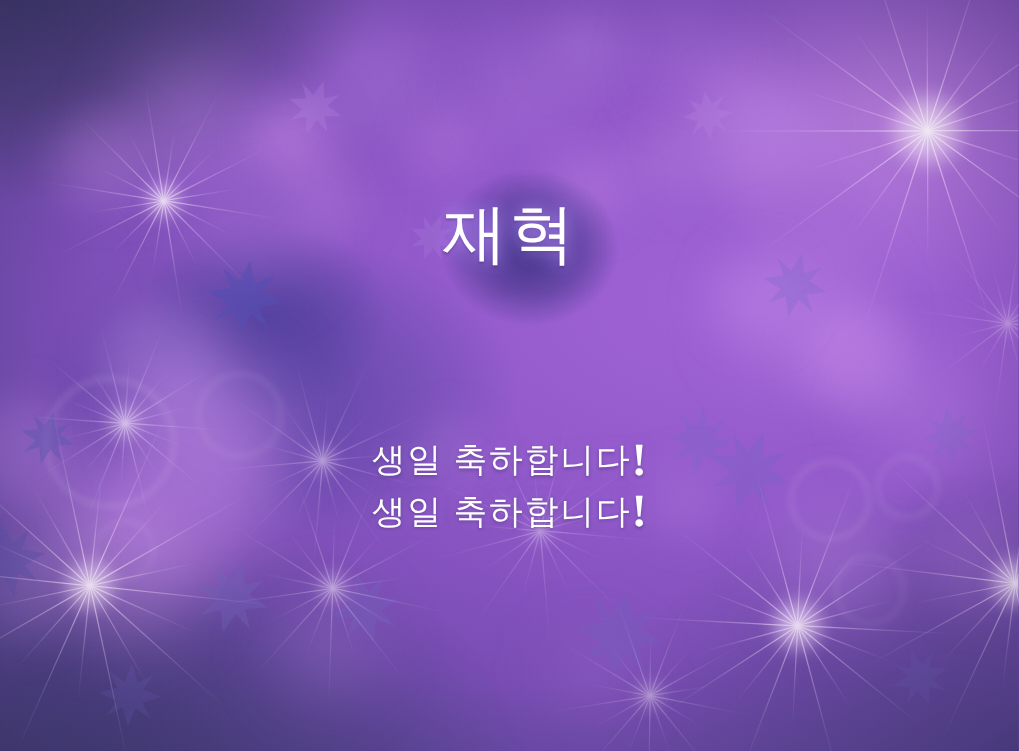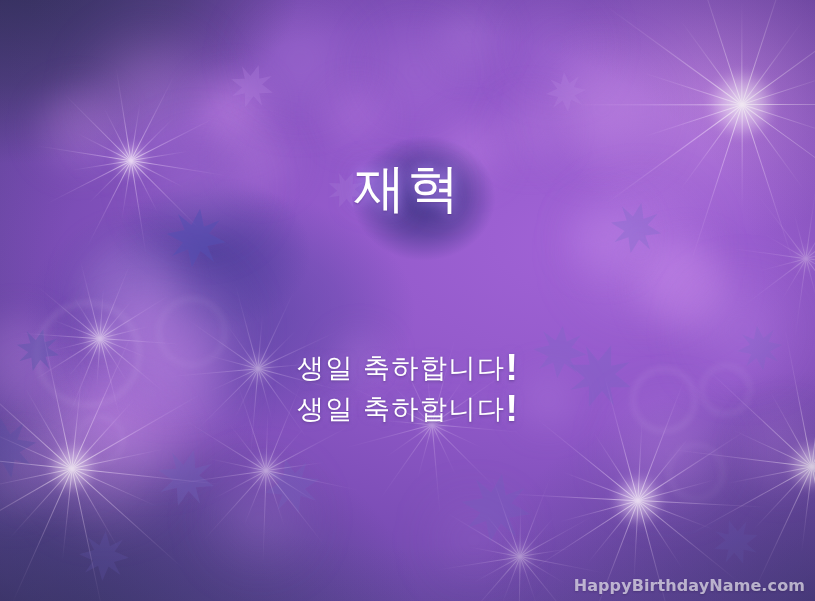--- a/index.html
+++ b/index.html
@@ -140,21 +140,21 @@
     -webkit-text-stroke: 7px #f7f4fb;
     paint-order: stroke fill;
     filter: drop-shadow(0 2px 5px rgba(70,30,95,0.45));
   }
   .message {
     position: absolute;
     left: 0;
     right: 0;
     top: 348px;
     text-align: center;
-    font-family: Liberation Sans, sans-serif;
+    font-family: Liberation Serif, serif;
     color: #ffffff;
   }
   .msg-line {
     font-size: 27px;
     line-height: 41px;
     font-weight: 400;
     letter-spacing: 1.5px;
     white-space: nowrap;
     text-shadow:
       0 0 9px rgba(150,110,215,0.75),
@@ -502,14 +502,13 @@
   <div id="text-layer">
     <div class="name-line">재혁</div>
 
 
     <div class="message" id="message-block">
         <div class="msg-line"><span>생일 축하합니다</span><span class="bang">!</span></div>
         <div class="msg-line"><span>생일 축하합니다</span><span class="bang">!</span></div>
       </div>
   </div>
 
-  <div id="watermark">HappyBirthdayName.com</div>
 </div>
 
 </body></html>

